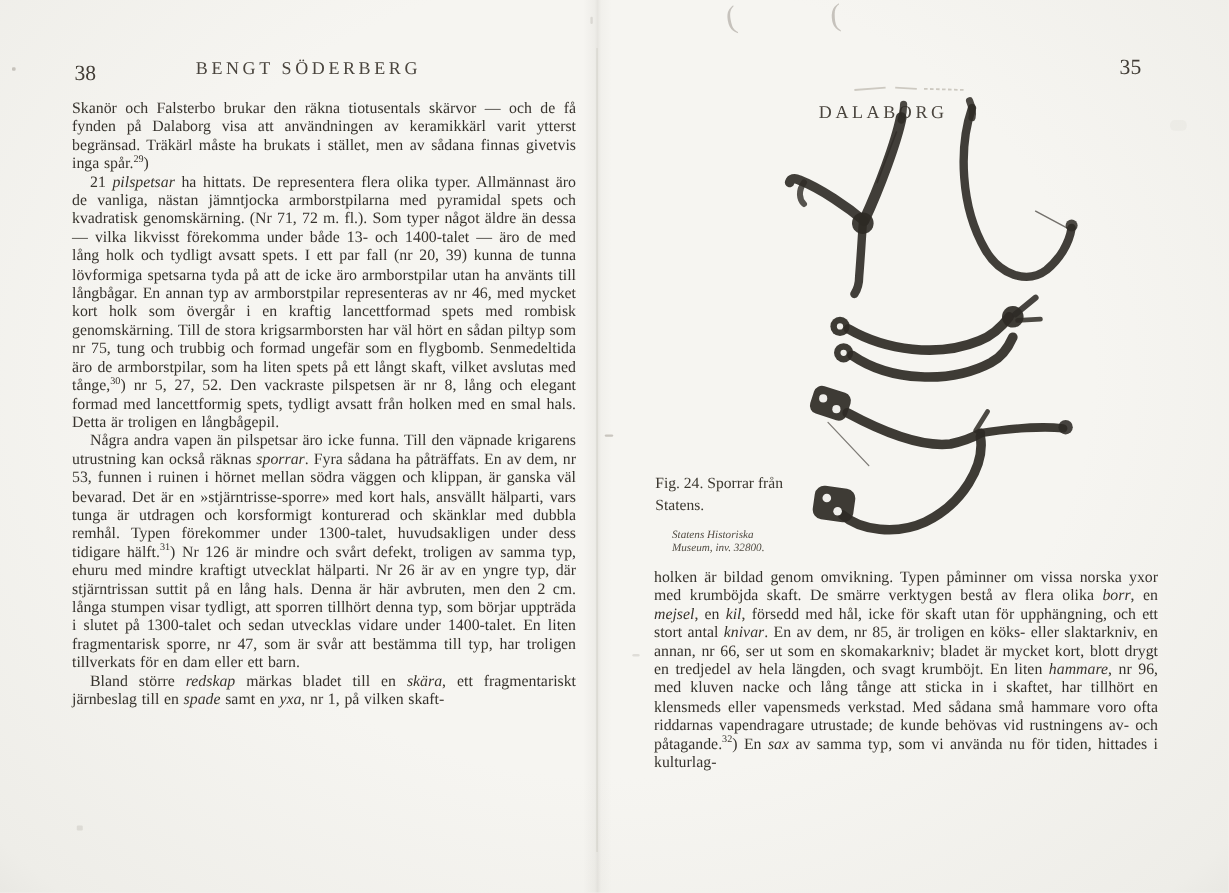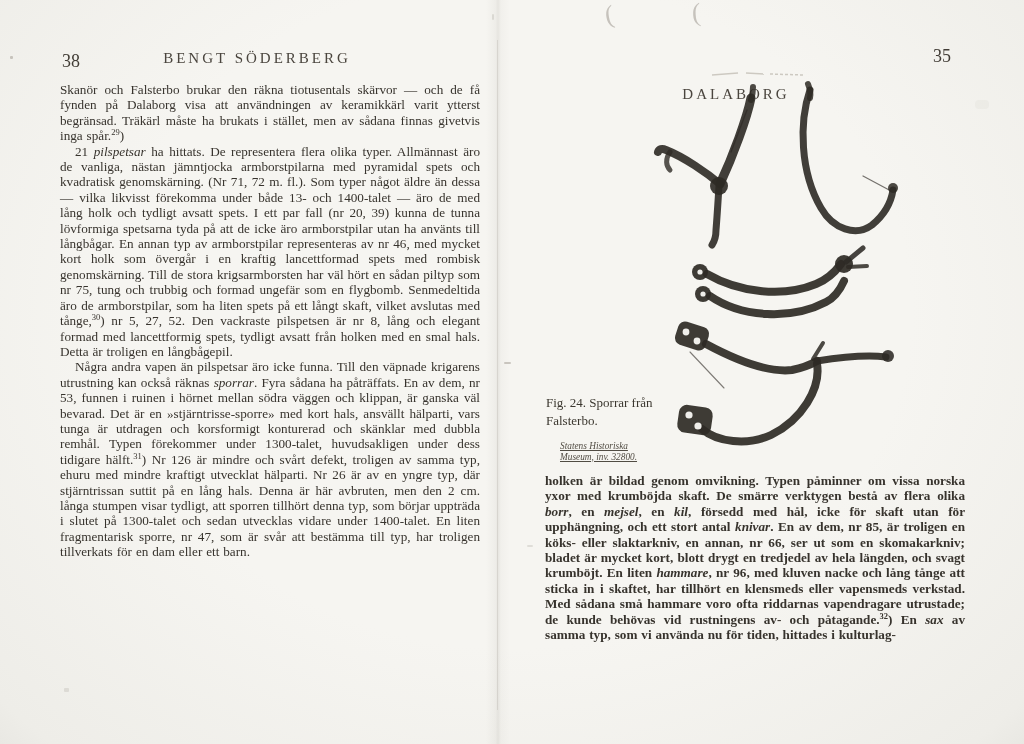--- a/index.html
+++ b/index.html
@@ -31,32 +31,32 @@
   .page-right .running-header{left:191px;top:8px;margin-top:36px;}
   .page-number{position:absolute;top:0;font-size:18px;color:#413c35;}
   .page-left .page-number{left:2px;top:1px;}
   .page-right .page-number{right:14px;top:4px;}
   .body-text{
     position:absolute;left:0;width:420px;
     font-size:13.2px;line-height:15.4px;color:#37332d;
     text-align:justify;word-spacing:0.6px;
   }
   .page-left .body-text{top:32px;}
-  .page-right .body-text{top:431px;font-weight:bold;}
+  .page-right .body-text{top:431px;}
   .para{margin:0;}
   .para.indent{text-indent:15px;}
   .para i{font-style:italic;}
   .para sup{font-size:8.5px;line-height:0;vertical-align:super;}
   .fig-caption{
     position:absolute;left:1px;top:352px;width:150px;
     font-size:13px;line-height:17.5px;color:#3b372f;
   }
   .fig-credit{
     position:absolute;left:15px;top:399px;width:170px;
-    font-size:9.3px;line-height:10.5px;font-style:italic;color:#514c43;text-decoration:underline;
+    font-size:9.3px;line-height:10.5px;font-style:italic;color:#514c43;
   }
   .illustration{position:absolute;left:75px;top:18px;width:350px;height:405px;}
   .paren-mark{
     position:absolute;font-size:26px;color:rgba(140,134,124,0.45);
     font-family:"Liberation Serif",serif;
   }
   .speck{position:absolute;background:rgba(120,113,100,0.35);border-radius:1px;}
 </style>
 </head>
 <body>
@@ -75,30 +75,31 @@
 <span class="speck" style="left:64px;top:688px;width:5px;height:4px;opacity:.45;"></span>
 <span class="speck" style="left:975px;top:100px;width:14px;height:9px;opacity:.12;border-radius:4px;"></span>
 
 <div class="page page-left">
   <span class="page-number">38</span>
   <span class="running-header">BENGT SÖDERBERG</span>
   <div class="body-text">
       <p class="para"><span>Skanör och Falsterbo brukar den räkna tiotusentals skärvor — och de få fynden på Dalaborg visa att användningen av keramikkärl varit ytterst begränsad.  Träkärl måste ha brukats i stället, men av sådana finnas givetvis inga spår.</span><sup>29</sup><span>)</span></p>
       <p class="para indent"><span>21 </span><i>pilspetsar</i><span> ha hittats.  De representera flera olika typer.  Allmännast äro de vanliga, nästan jämntjocka armborstpilarna med pyramidal spets och kvadratisk genomskärning.  (Nr 71, 72 m. fl.). Som typer något äldre än dessa — vilka likvisst förekomma under både 13- och 1400-talet — äro de med lång holk och tydligt avsatt spets.  I ett par fall (nr 20, 39) kunna de tunna lövformiga spetsarna tyda på att de icke äro armborstpilar utan ha använts till långbågar.  En annan typ av armborstpilar representeras av nr 46, med mycket kort holk som övergår i en kraftig lancettformad spets med rombisk genomskärning.  Till de stora krigsarmborsten har väl hört en sådan piltyp som nr 75, tung och trubbig och formad ungefär som en flygbomb.  Senmedeltida äro de armborstpilar, som ha liten spets på ett långt skaft, vilket avslutas med tånge,</span><sup>30</sup><span>) nr 5, 27, 52.  Den vackraste pilspetsen är nr 8, lång och elegant formad med lancettformig spets, tydligt avsatt från holken med en smal hals.  Detta är troligen en långbågepil.</span></p>
       <p class="para indent"><span>Några andra vapen än pilspetsar äro icke funna.  Till den väpnade krigarens utrustning kan också räknas </span><i>sporrar</i><span>.  Fyra sådana ha påträffats.  En av dem, nr 53, funnen i ruinen i hörnet mellan södra väggen och klippan, är ganska väl bevarad.  Det är en »stjärntrisse-sporre» med kort hals, ansvällt hälparti, vars tunga är utdragen och korsformigt konturerad och skänklar med dubbla remhål.  Typen förekommer under 1300-talet, huvudsakligen under dess tidigare hälft.</span><sup>31</sup><span>)  Nr 126 är mindre och svårt defekt, troligen av samma typ, ehuru med mindre kraftigt utvecklat hälparti.  Nr 26 är av en yngre typ, där stjärntrissan suttit på en lång hals.  Denna är här avbruten, men den 2 cm. långa stumpen visar tydligt, att sporren tillhört denna typ, som börjar uppträda i slutet på 1300-talet och sedan utvecklas vidare under 1400-talet. En liten fragmentarisk sporre, nr 47, som är svår att bestämma till typ, har troligen tillverkats för en dam eller ett barn.</span></p>
+      <p class="para indent"><span>Bland större </span><i>redskap</i><span> märkas bladet till en </span><i>skära</i><span>, ett fragmentariskt järnbeslag till en </span><i>spade</i><span> samt en </span><i>yxa</i><span>, nr 1, på vilken skaft-</span></p>
     </div>
 </div>
 
 <div class="page page-right">
   <span class="running-header">DALABORG</span>
   <span class="page-number">35</span>
 
   <div class="fig-caption">
     <div>Fig. 24. Sporrar från</div>
-    <div>Falsterbo.</div>
+    <div>Statens.</div>
   </div>
   <div class="fig-credit">
     <div>Statens Historiska</div>
     <div>Museum, inv. 32800.</div>
   </div>
 
   <svg class="illustration" viewBox="0 0 350 405">
 
     <g stroke="#a59f93" stroke-width="1.5" opacity="0.5" fill="none">
       <path d="M92,15 l26,-2"></path>

